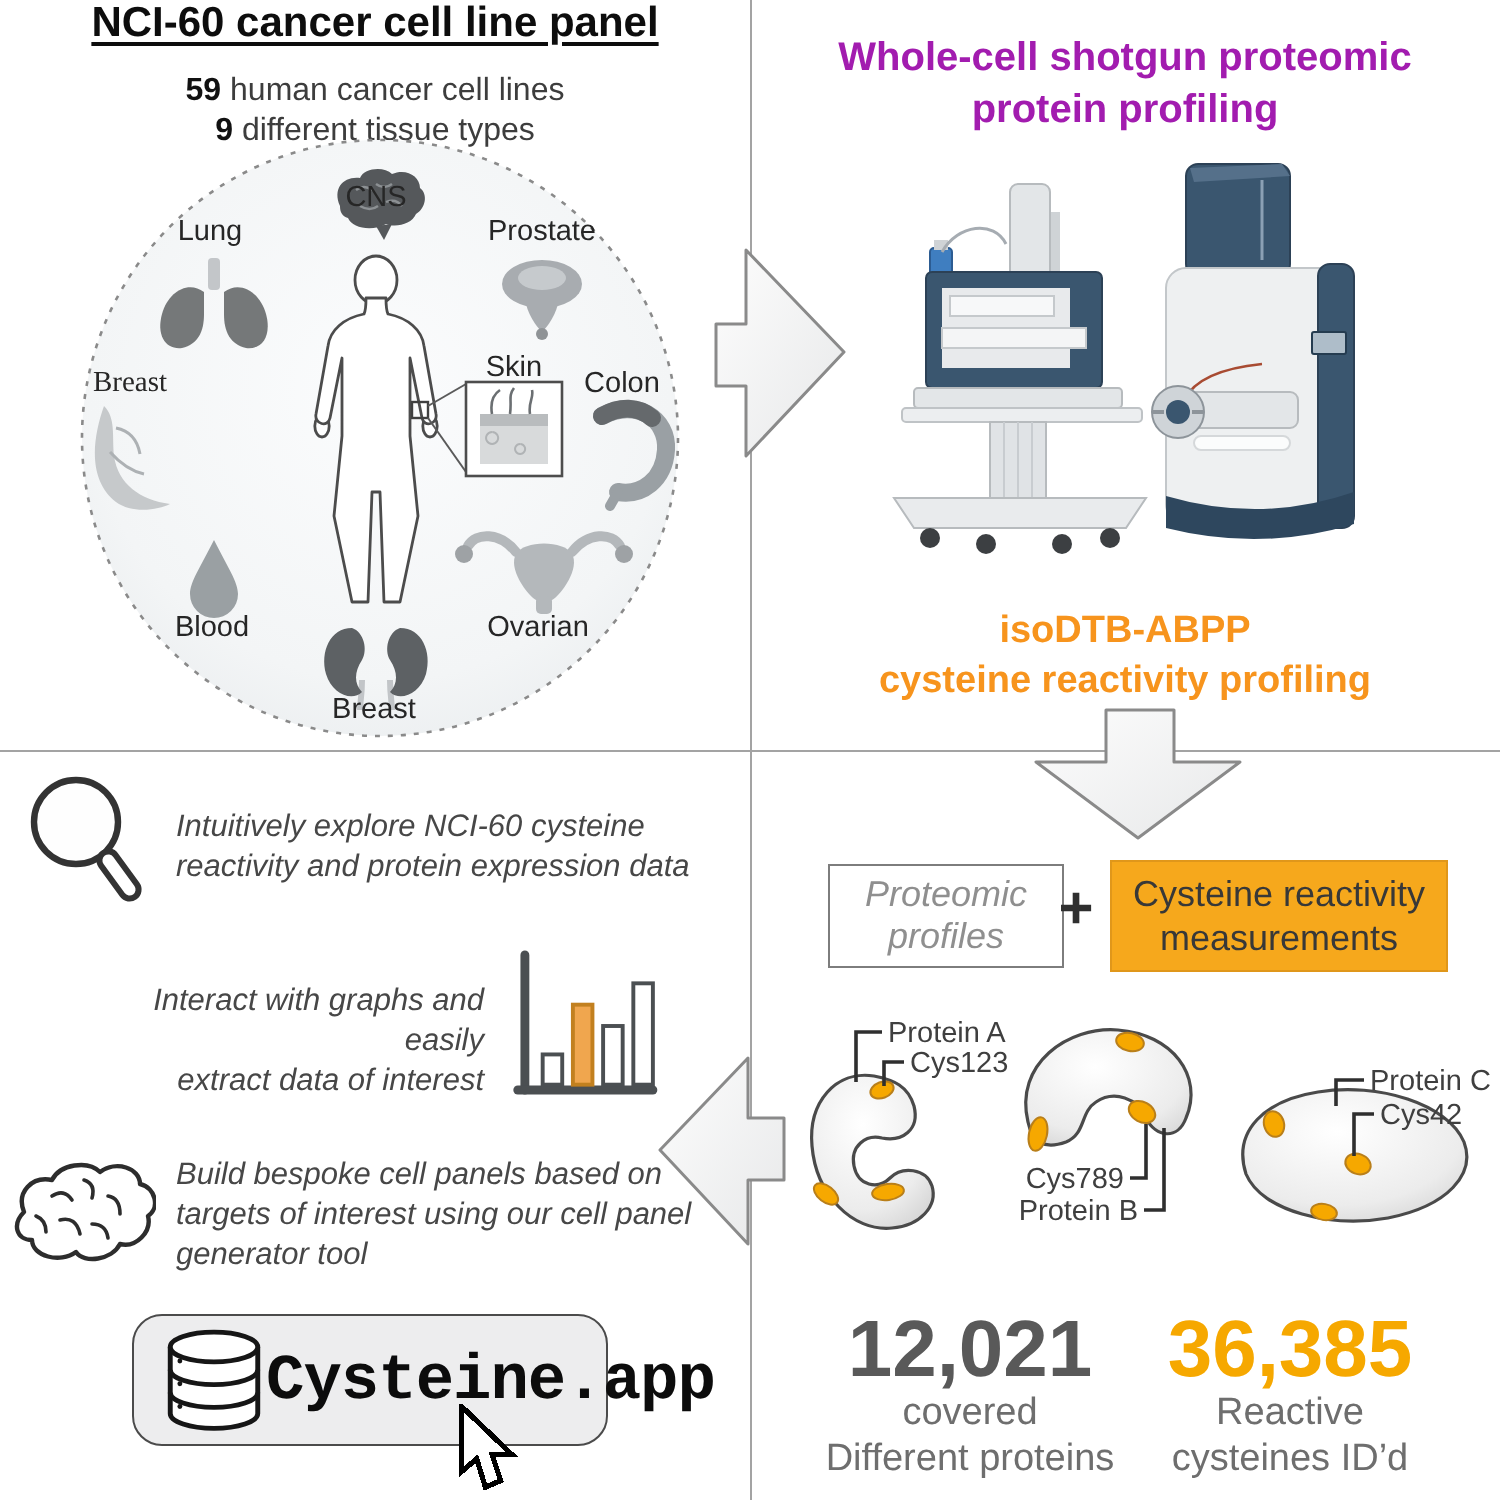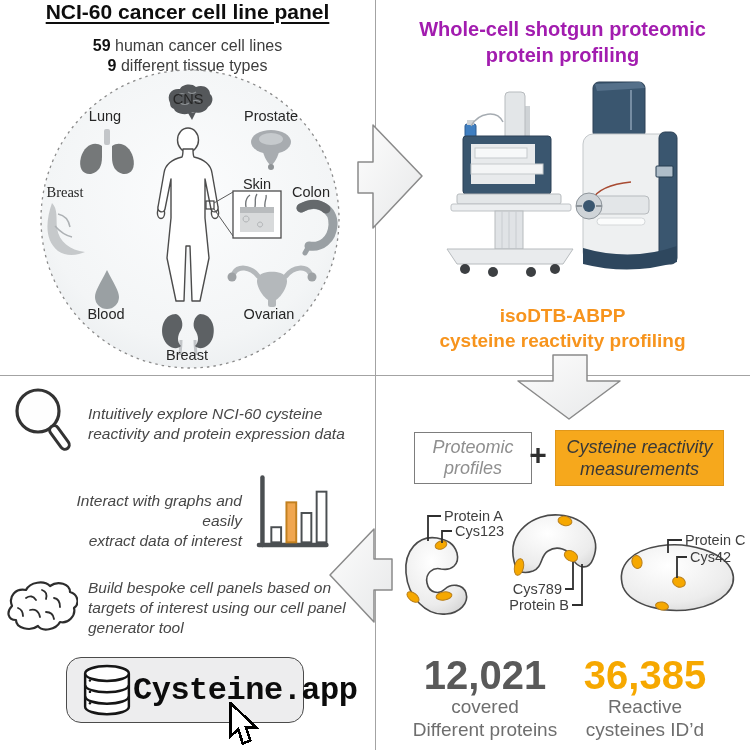--- a/index.html
+++ b/index.html
@@ -30,21 +30,21 @@
   .app-name{margin-left:66px;font-family:Liberation Mono, monospace;font-weight:bold;
             font-size:32px;color:#0c0c0c;letter-spacing:-0.5px;}
 
   
   .prot-box{left:414px;top:432px;width:116px;height:50px;background:#fff;border:1.5px solid #7d7d7d;
             display:flex;flex-direction:column;align-items:center;justify-content:center;
             font-size:18px;font-style:italic;color:#8f8f8f;line-height:21px;}
   .plus-sign{left:527px;top:438px;width:22px;text-align:center;font-size:30px;font-weight:600;color:#2f2f2f;}
   .cys-box{left:555px;top:430px;width:167px;height:54px;background:#F6A81C;border:1px solid #e0971a;
            display:flex;flex-direction:column;align-items:center;justify-content:center;
-           font-size:18px;font-style:italic;color:#383838;line-height:22px;}
+           font-size:18px;color:#383838;line-height:22px;}
   .stat{width:190px;text-align:center;}
   .stat .value{font-size:40px;font-weight:bold;letter-spacing:0px;line-height:40px;}
   .stat .cap{font-size:19px;color:#6e6e6e;line-height:23px;}
   .stat1 .value{color:#595959;}
   .stat2 .value{color:#F6A800;}
 
   svg text{font-family:"Liberation Sans",sans-serif;}
 </style>
 </head>
 <body>

